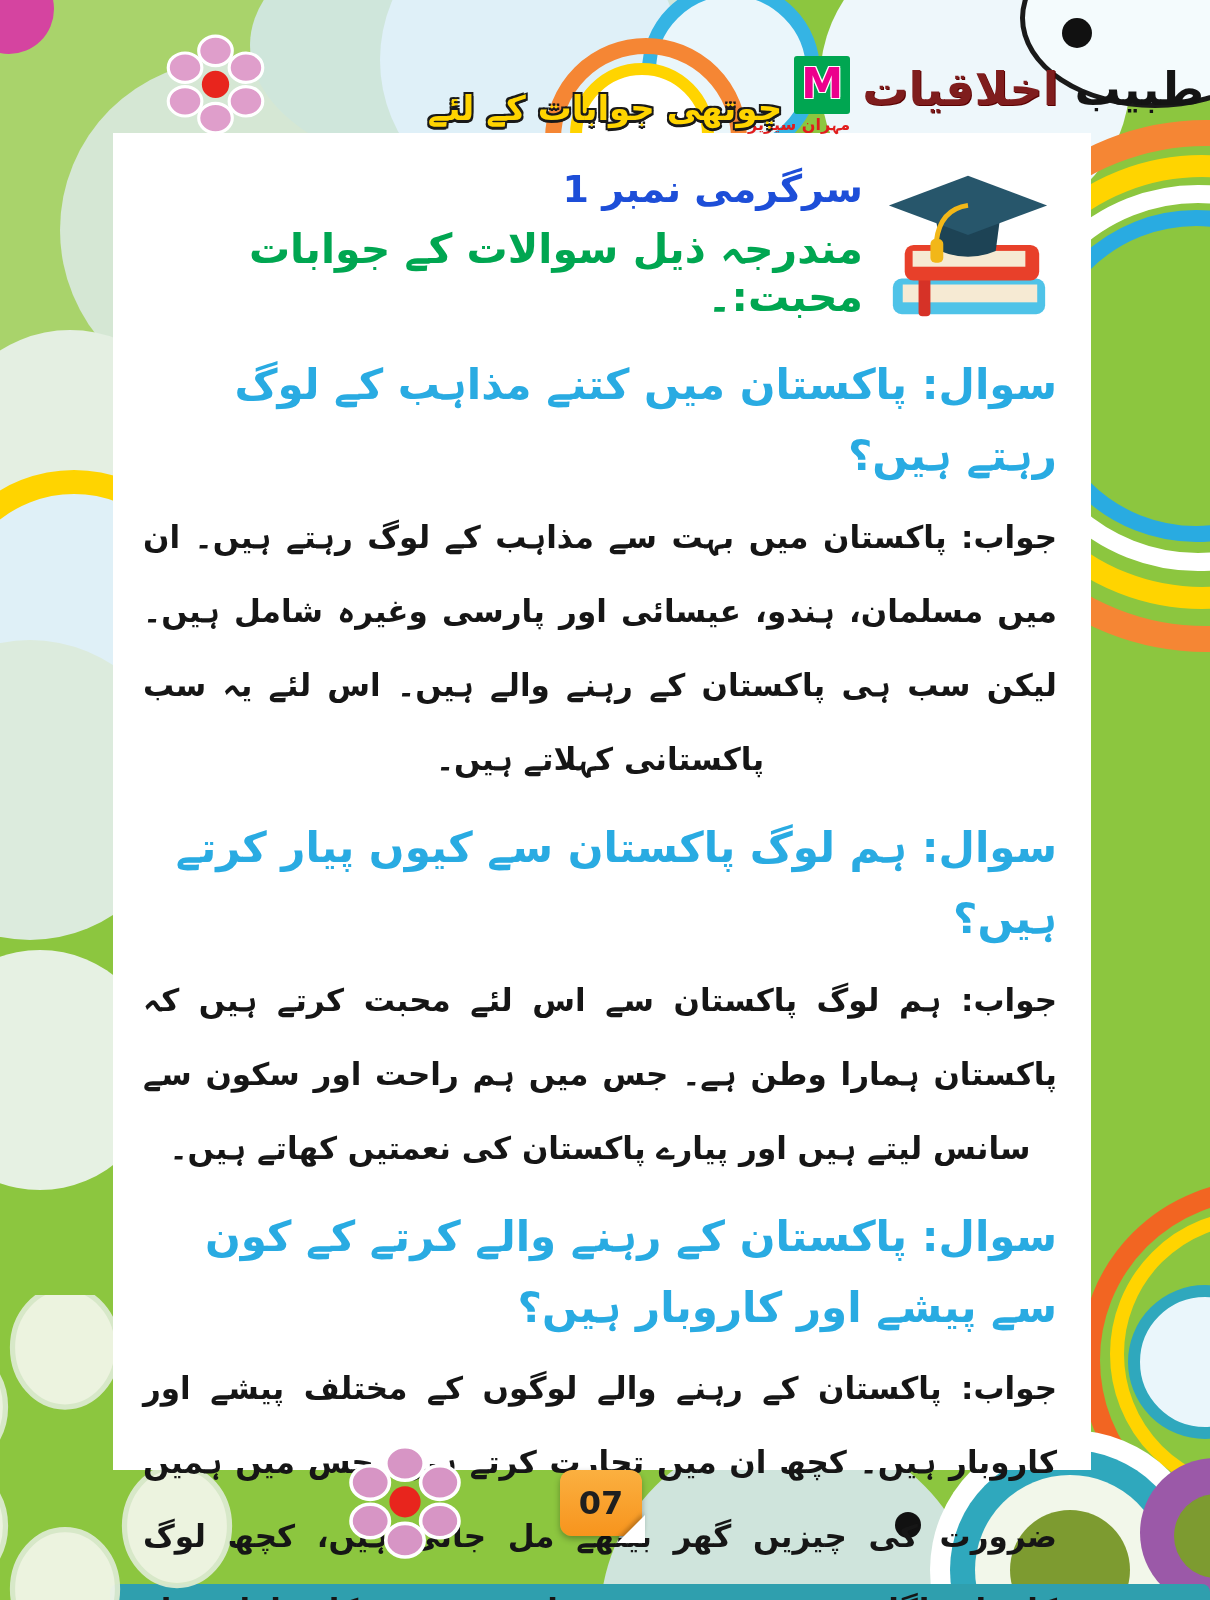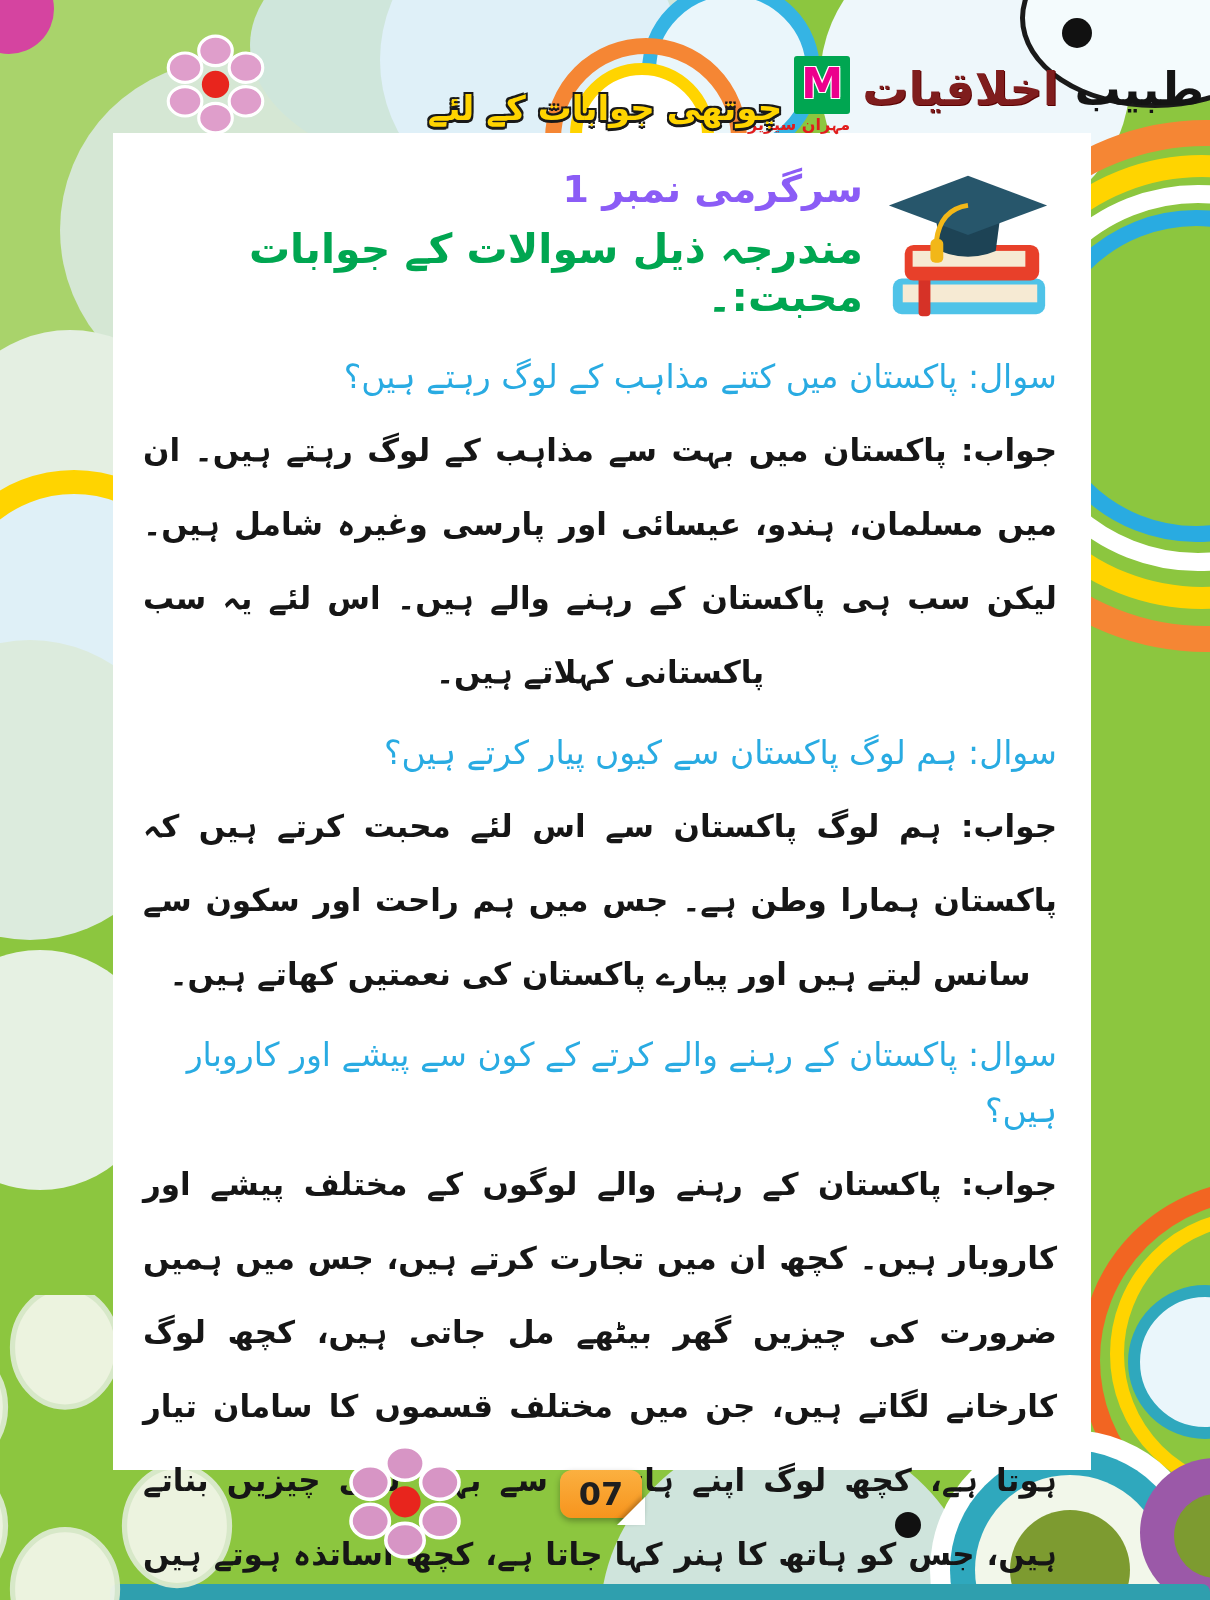--- a/index.html
+++ b/index.html
@@ -60,28 +60,28 @@
   .logo-caption{display:block;font-size:16px;color:#e11c1c;font-weight:700;margin-top:1px;white-space:nowrap;}
   .grade{font-size:34px;font-weight:800;color:#ffd400;white-space:nowrap;margin-top:32px;
          text-shadow:-2px -2px 0 #1a1a1a,2px -2px 0 #1a1a1a,-2px 2px 0 #1a1a1a,2px 2px 0 #1a1a1a,0 3px 0 #1a1a1a;}
 
   
   .panel{position:absolute;left:113px;top:133px;width:978px;height:1337px;background:#ffffff;z-index:5;
          padding:16px 34px 0 30px;box-sizing:border-box;direction:rtl;}
   .activity-row{display:flex;direction:rtl;align-items:center;gap:16px;margin-bottom:2px;}
   .cap-wrap{width:178px;height:184px;flex:none;}
   .titles{flex:1;text-align:right;}
-  .activity-label{font-size:38px;color:#8b5cf6;font-weight:800;margin:6px 0 14px;}
+  .activity-label{font-size:38px;color:#1d4ed8;font-weight:800;margin:6px 0 14px;}
   .activity-instruction{font-size:41px;color:#00a651;font-weight:800;margin:0;}
 
-  .question{font-size:33px;font-weight:400;color:#29abe2;text-align:right;margin:16px 0 8px;line-height:1.7;}
+  .question{font-size:42px;font-weight:700;color:#29abe2;text-align:right;margin:16px 0 8px;line-height:1.7;}
   .answer{font-size:31px;color:#161616;font-weight:600;text-align:justify;text-align-last:center;line-height:74px;margin:0 0 4px;}
 
   
-  .page-tab{position:absolute;left:560px;top:1470px;width:82px;height:48px;z-index:7;border-radius:12px;
+  .page-tab{position:absolute;left:560px;top:1470px;width:82px;height:66px;z-index:7;border-radius:12px;
             background:linear-gradient(180deg,#fbb040,#f7941d);display:flex;align-items:center;justify-content:center;
             font-size:32px;font-weight:800;color:#1f1f1f;box-shadow:0 3px 6px rgba(0,0,0,.3);}
   .page-curl{position:absolute;right:-3px;bottom:-7px;width:0;height:0;border-style:solid;
              border-width:0 0 28px 28px;border-color:transparent transparent #ffffff transparent;
              filter:drop-shadow(-2px -2px 2px rgba(0,0,0,.25));}
 </style>
 </head>
 <body>
 
 <div class="page">

